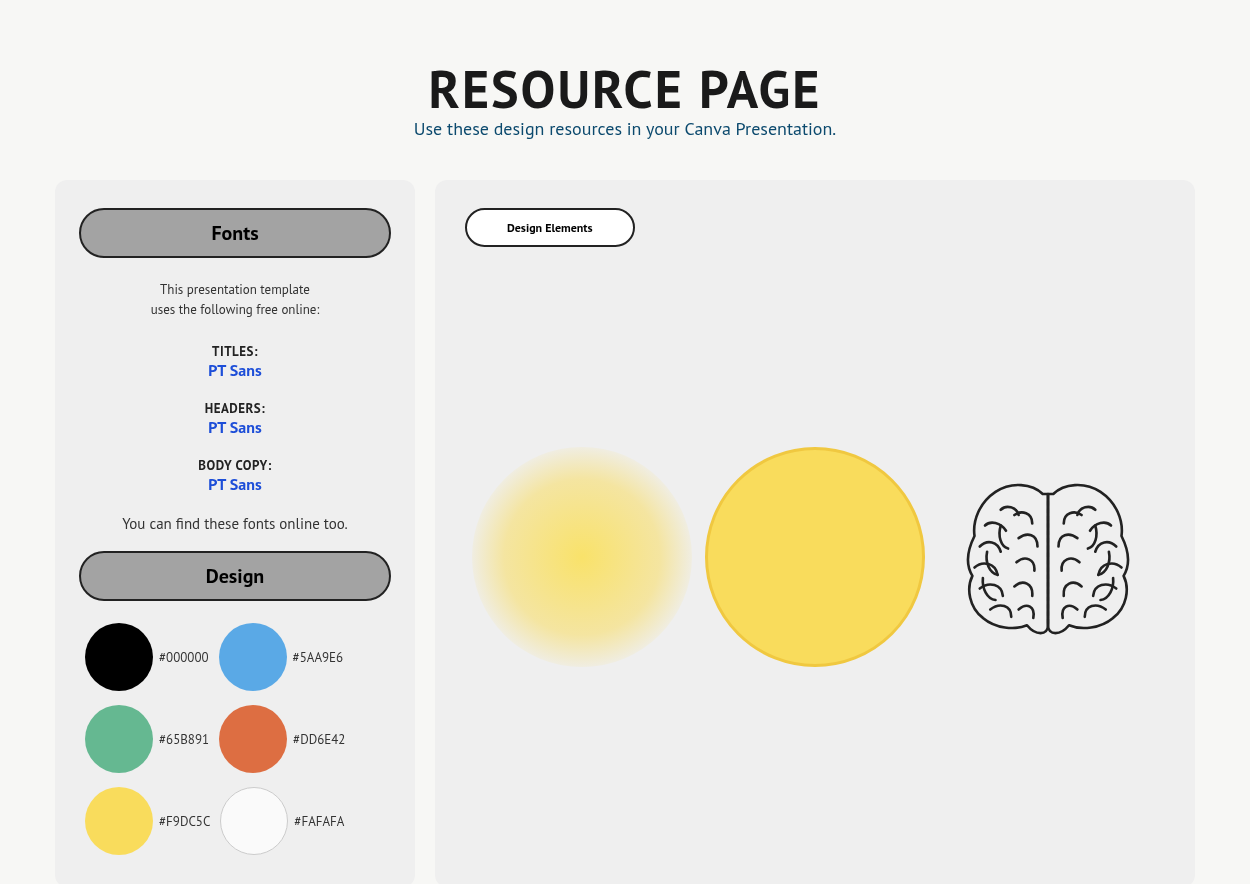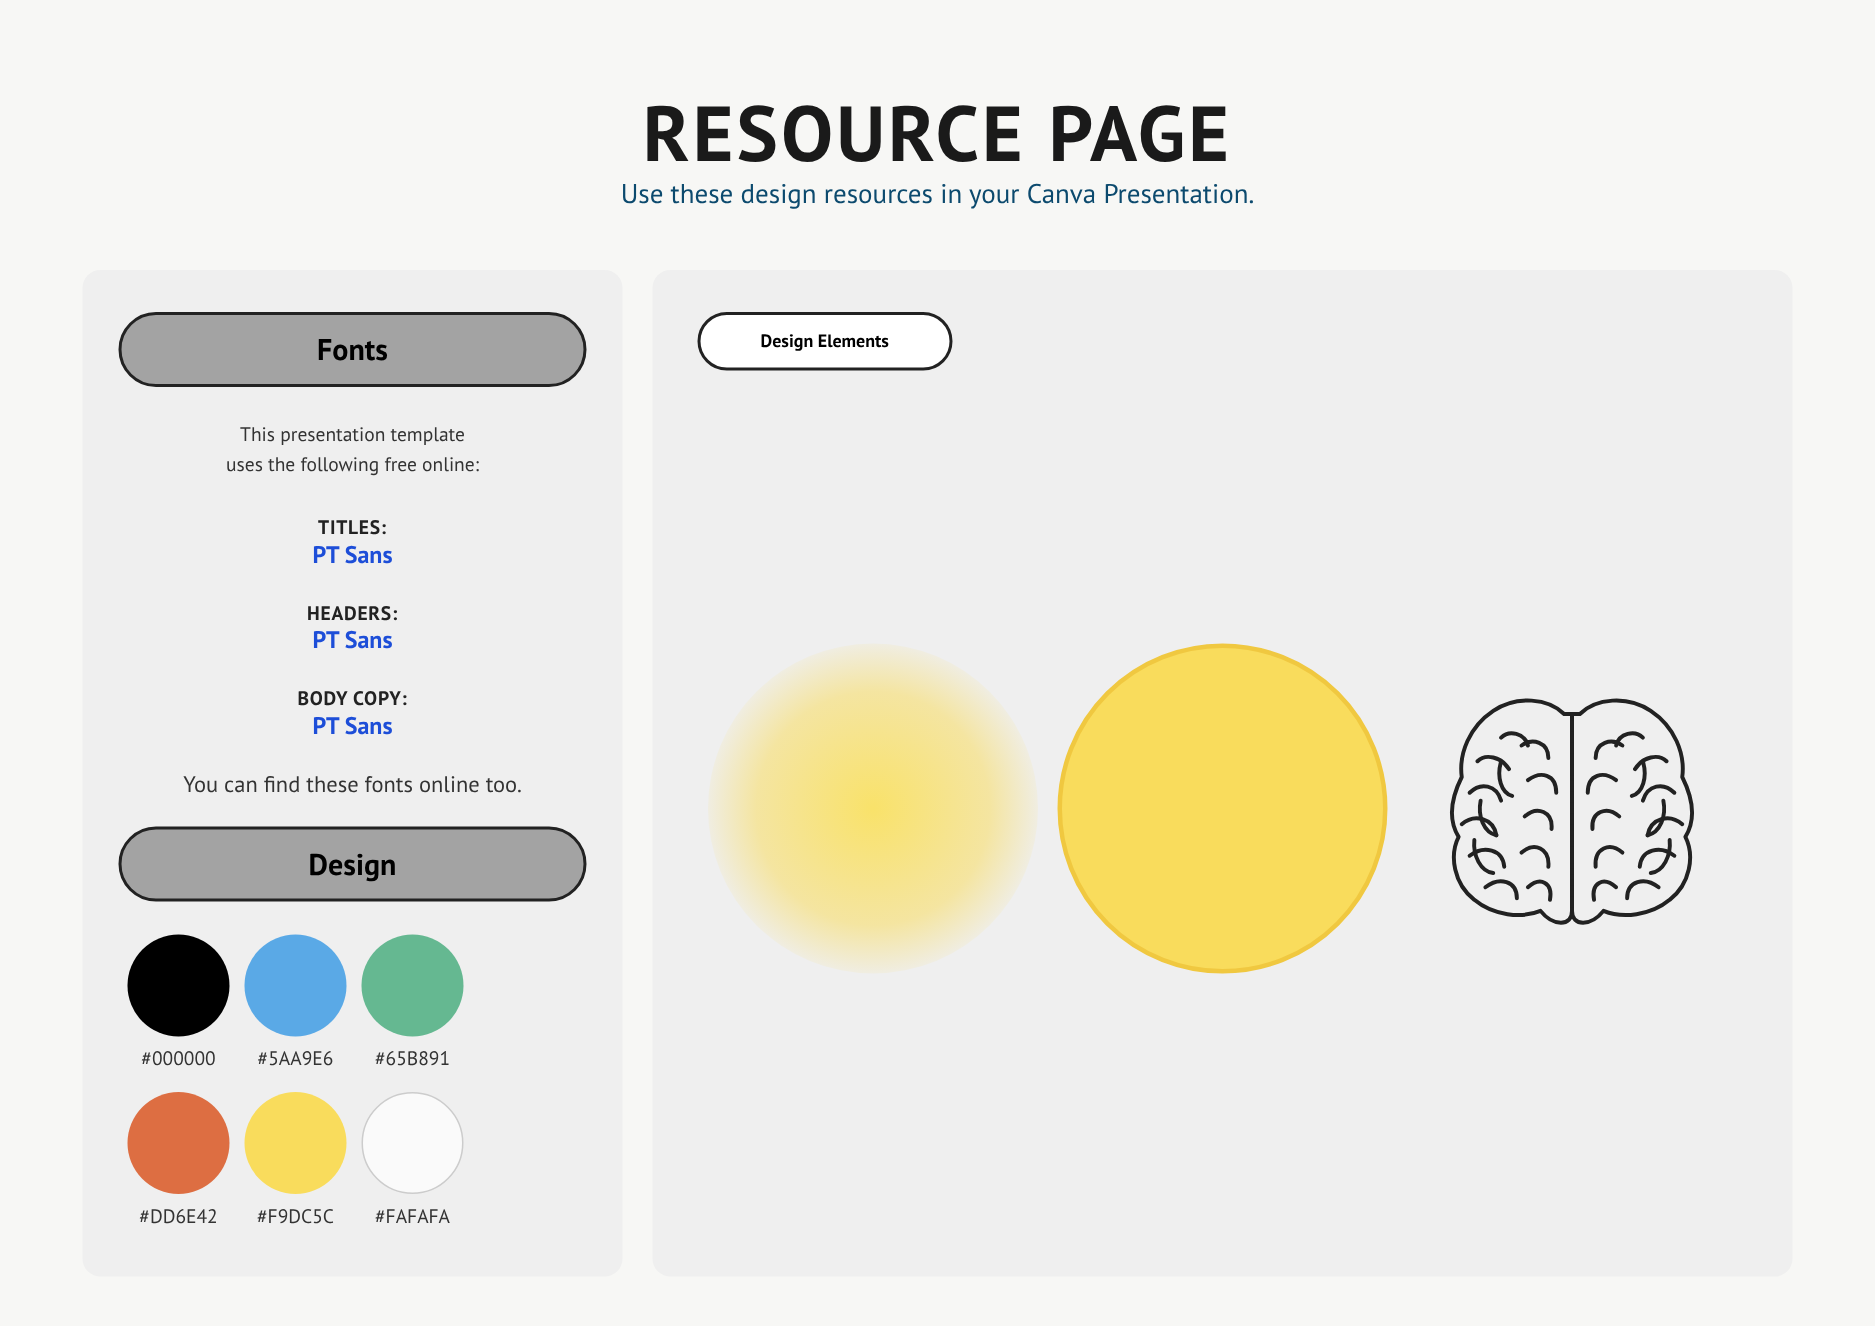--- a/index.html
+++ b/index.html
@@ -97,21 +97,20 @@
     .colors-grid {
       display: flex;
       flex-wrap: wrap;
       gap: 14px 10px;
       padding: 0 6px;
       margin-top: 18px;
     }
 
     .color-item {
       display: flex;
-      flex-direction: column;
       align-items: center;
       gap: 6px;
     }
 
     .color-circle {
       width: 68px;
       height: 68px;
       border-radius: 50%;
     }
 

